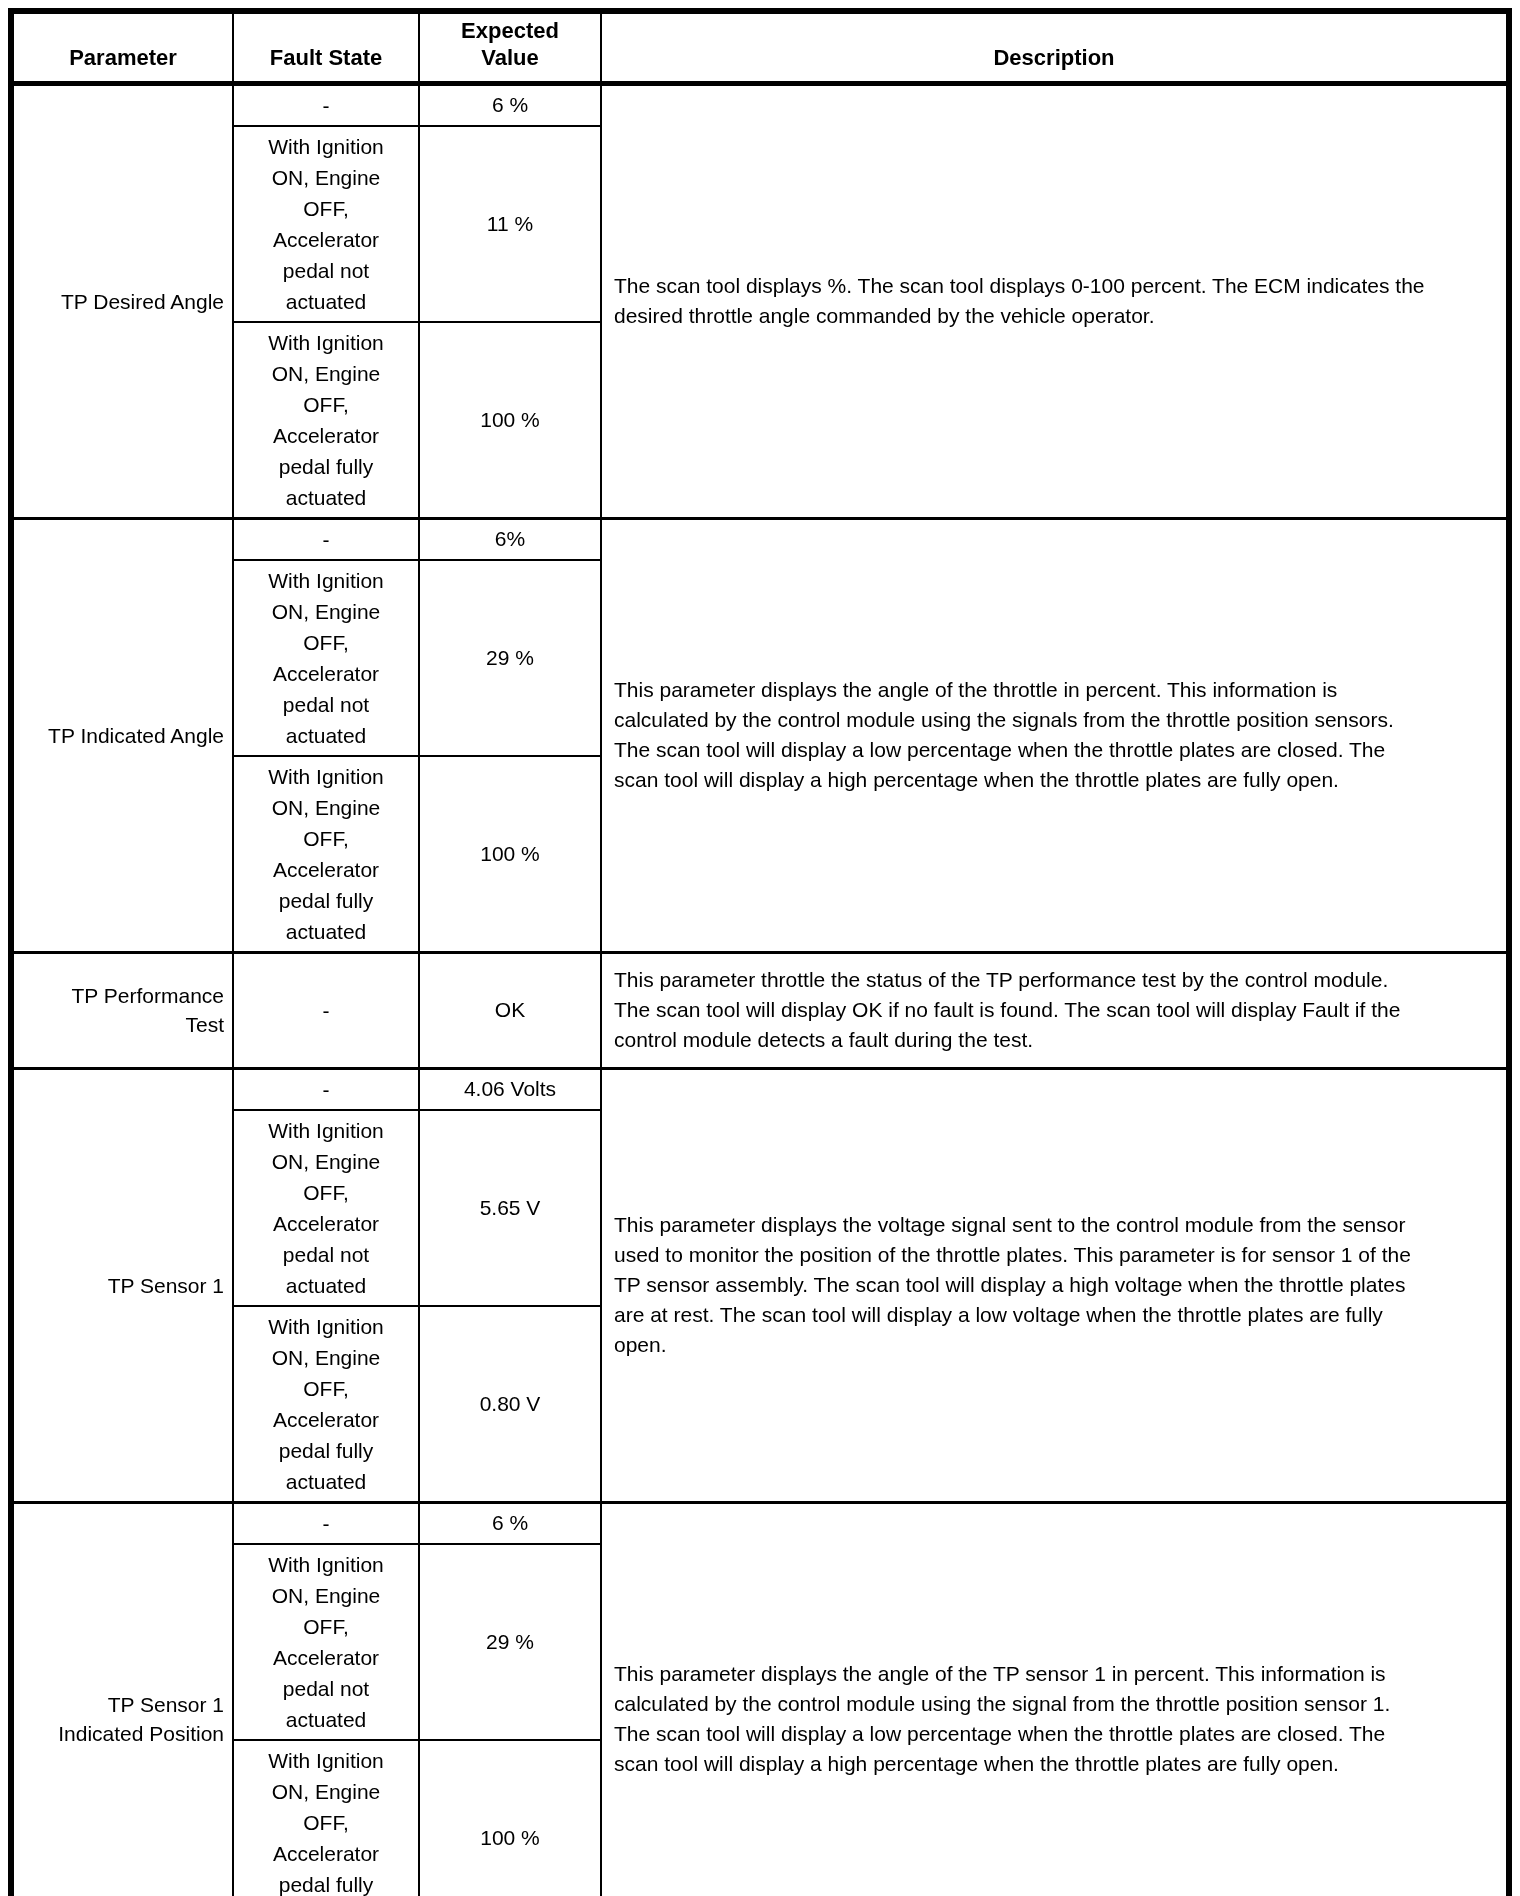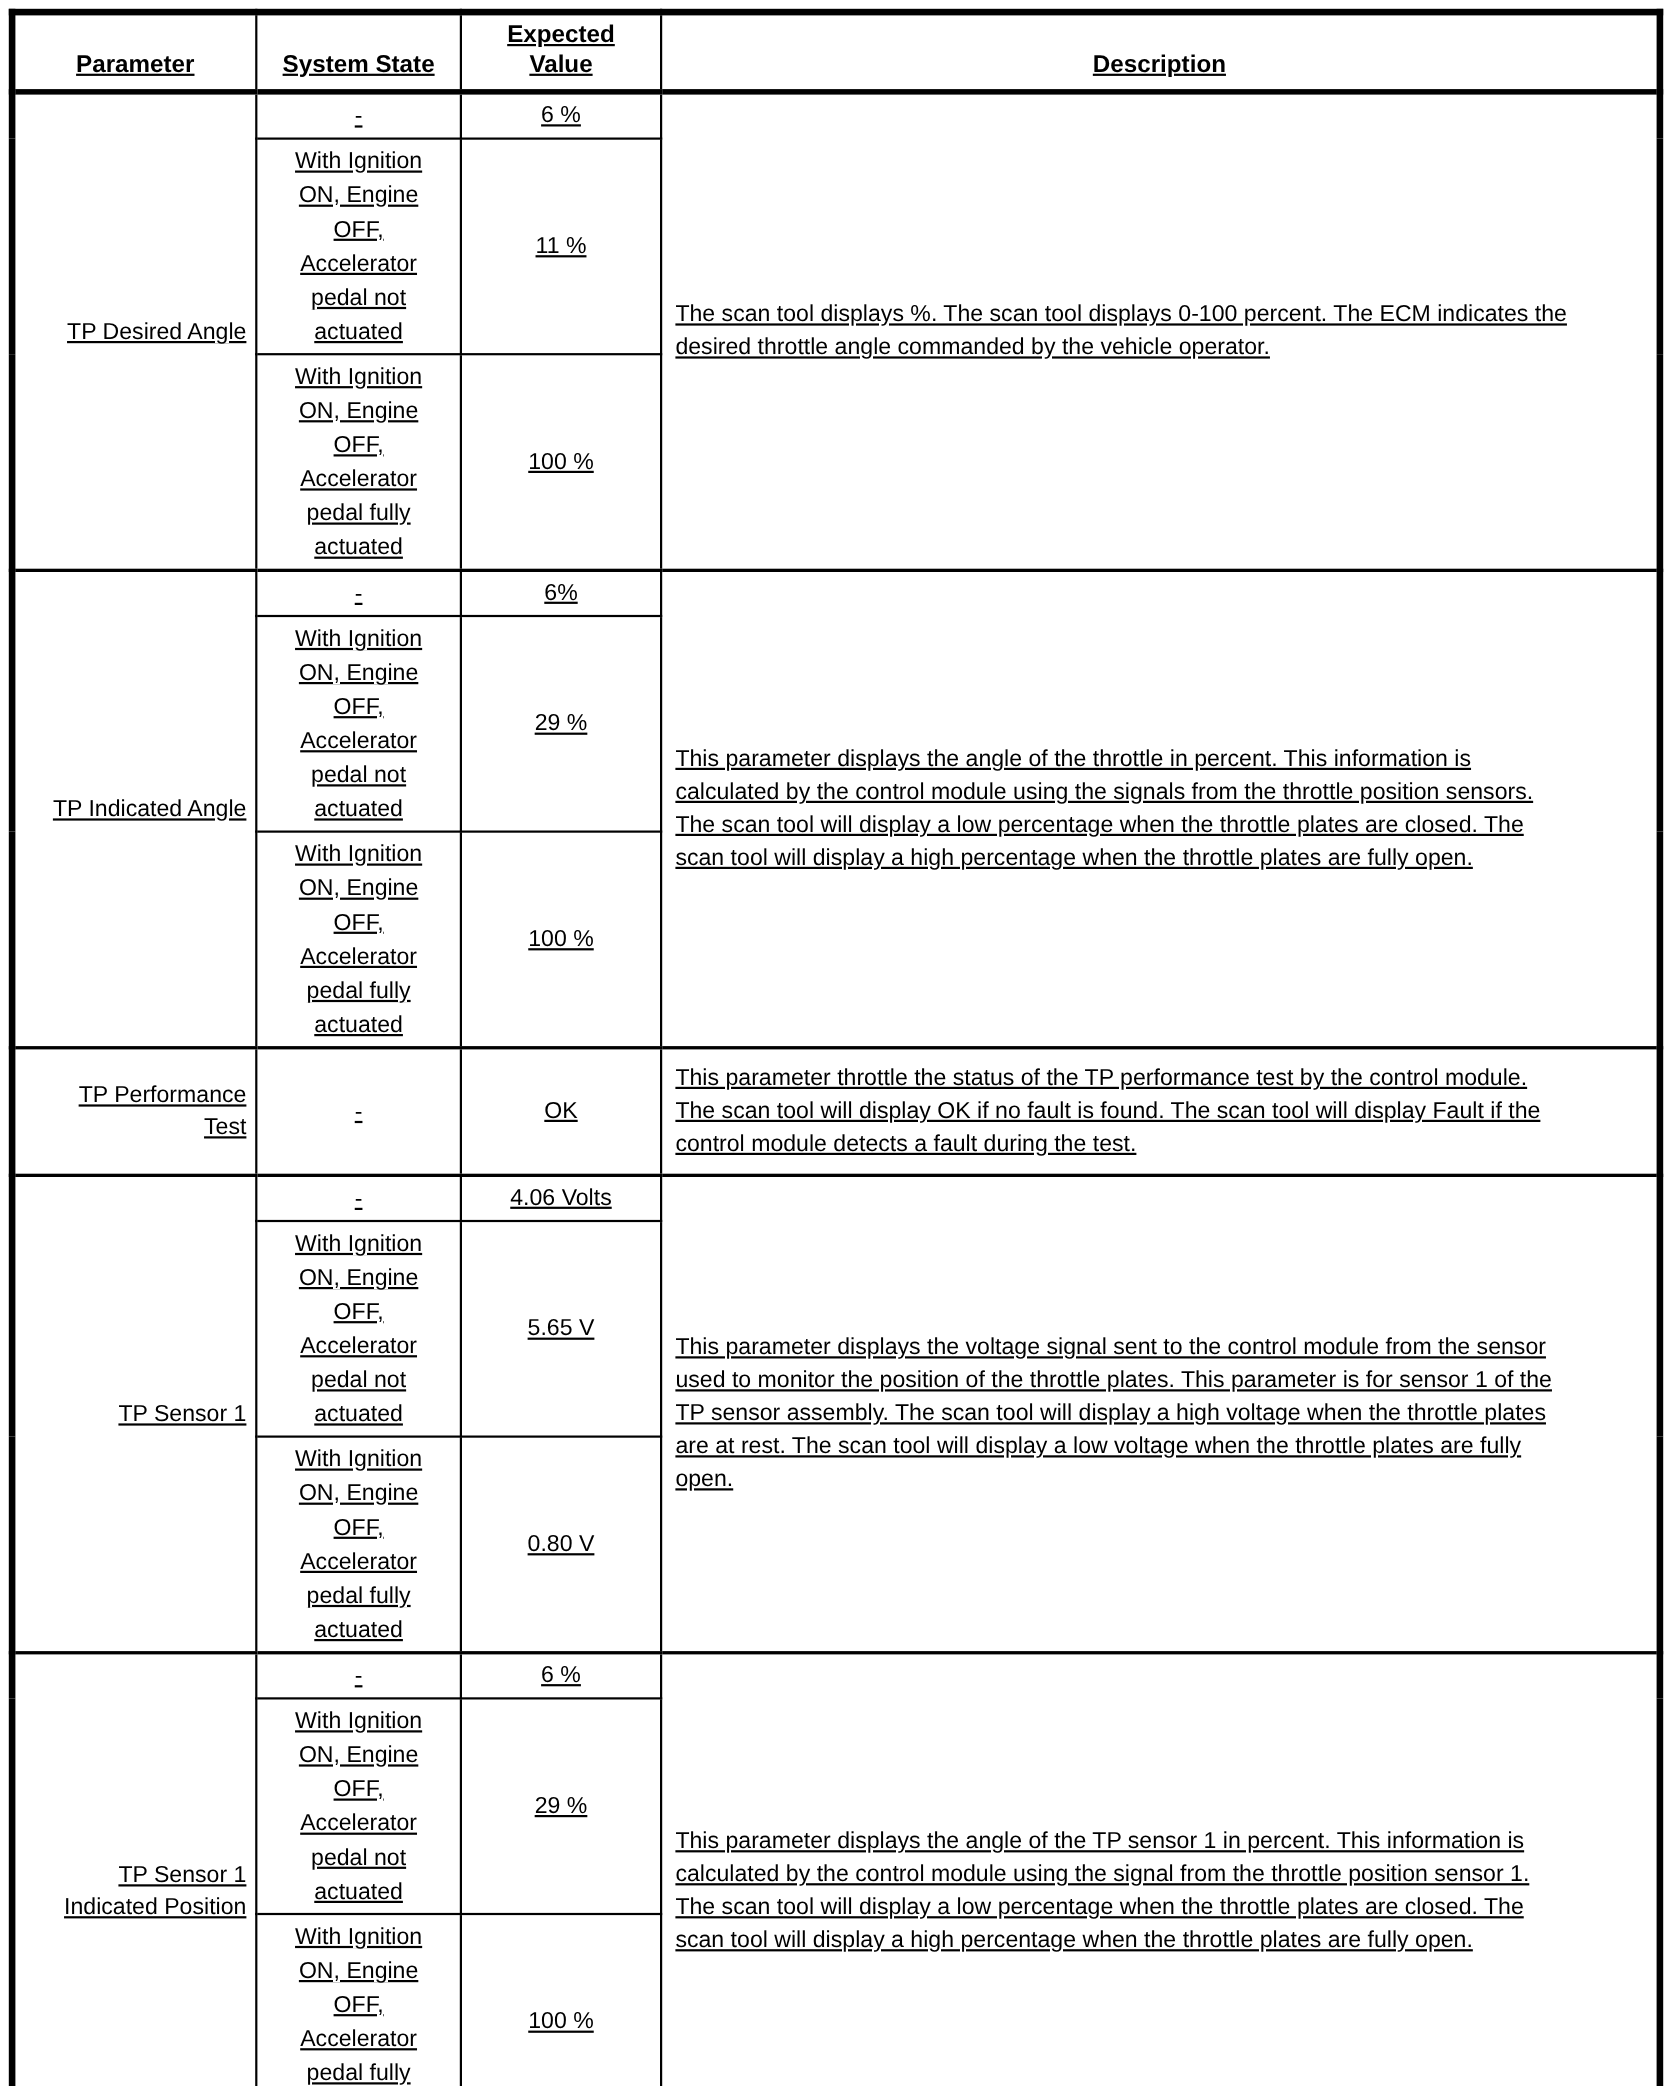--- a/index.html
+++ b/index.html
@@ -6,21 +6,21 @@
   .page{padding:8px;width:1504px;}
   table{
     border-collapse:collapse;
     table-layout:fixed;
     width:1504px;
     border:6px solid #000;
     font-family:"Liberation Sans",sans-serif;
     color:#000;
     background:#fff;
   }
-  th,td{border:2px solid #000;overflow:hidden;text-decoration:underline;}
+  th,td{border:2px solid #000;overflow:hidden;}
   thead tr{height:58px;}
   th{
     font-size:22px;
     font-weight:bold;
     text-align:center;
     vertical-align:bottom;
     padding:4px 4px 9px 4px;
     white-space:pre-line;
     line-height:1.22;
   }
@@ -60,21 +60,21 @@
   <table>
     <colgroup>
       <col style="width:222px">
       <col style="width:186px">
       <col style="width:182px">
       <col>
     </colgroup>
     <thead>
       <tr>
         <th>Parameter</th>
-        <th>System State</th>
+        <th>Fault State</th>
         <th>Expected
 Value</th>
         <th>Description</th>
       </tr>
     </thead>
     <tbody>
 
       <tr class="r-dash sec">
         <td class="param" rowspan="3">TP Desired Angle</td>
         <td class="state">-</td>

